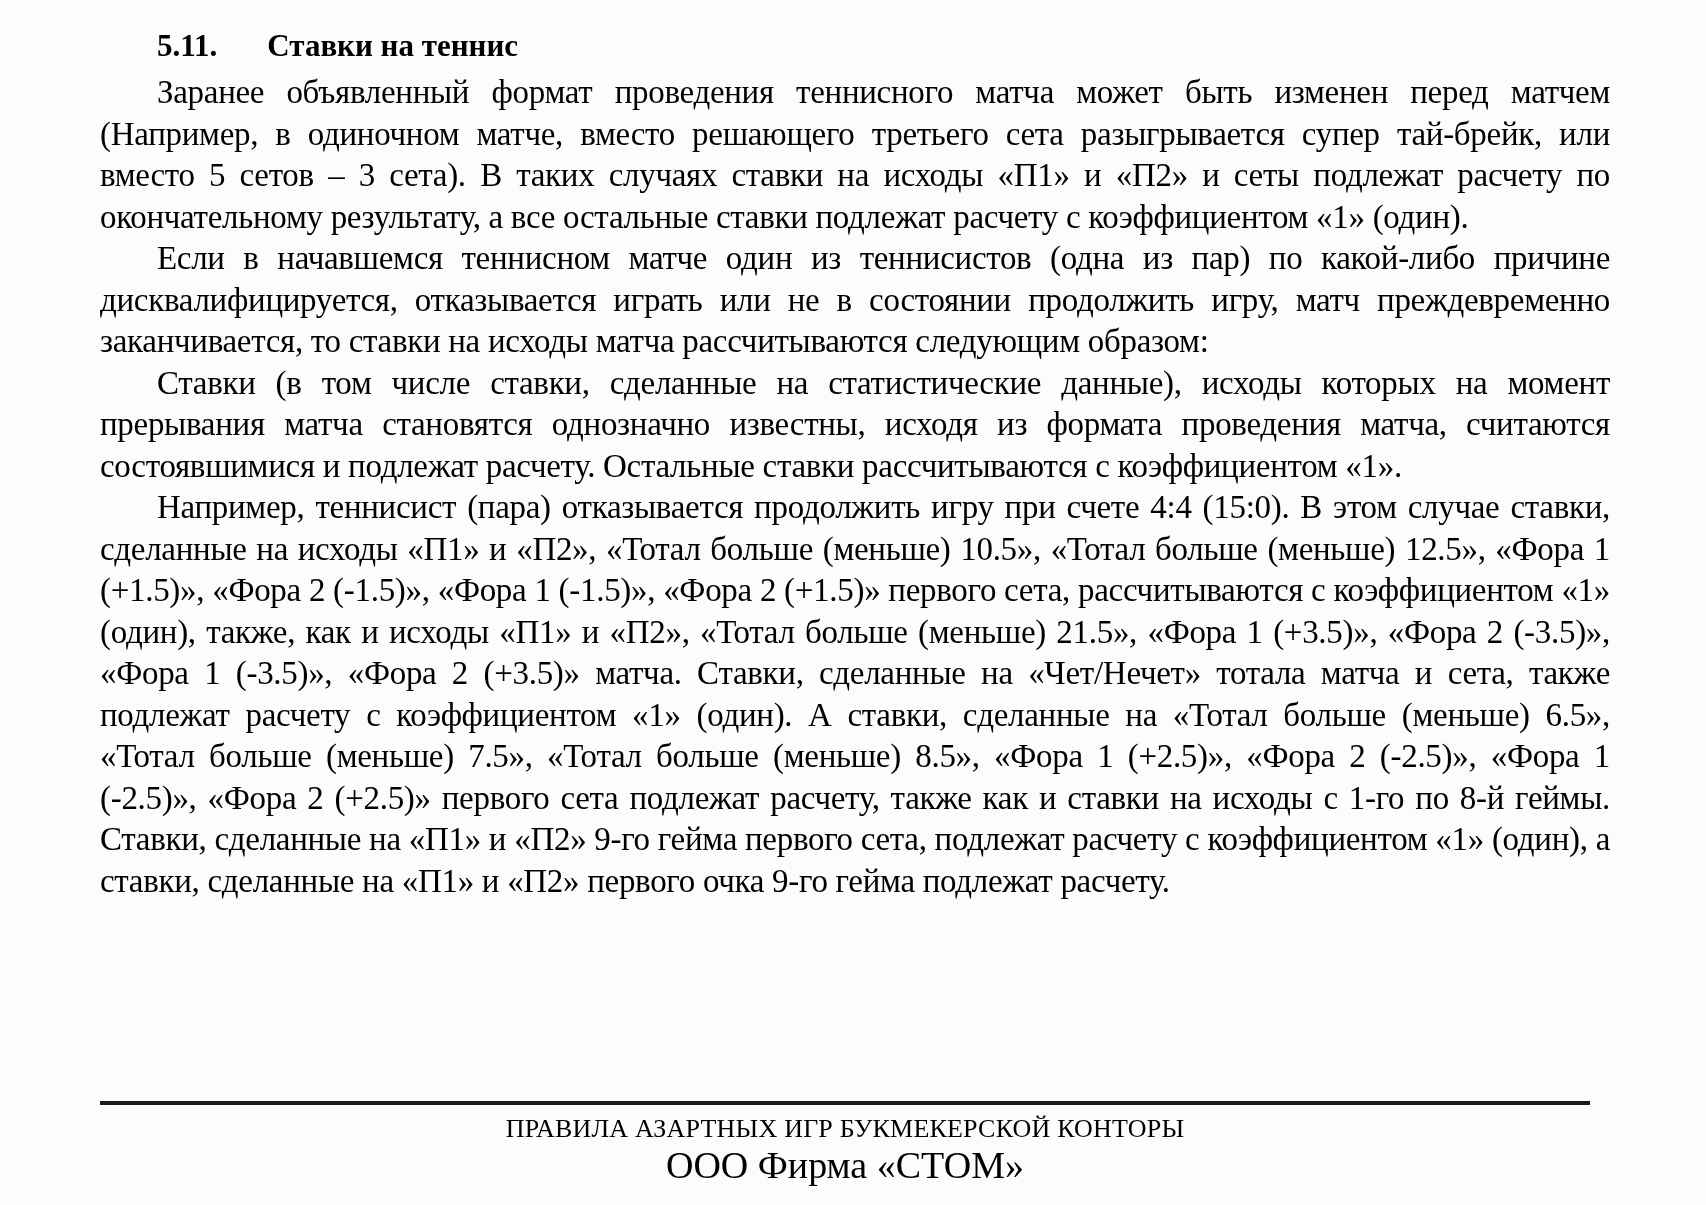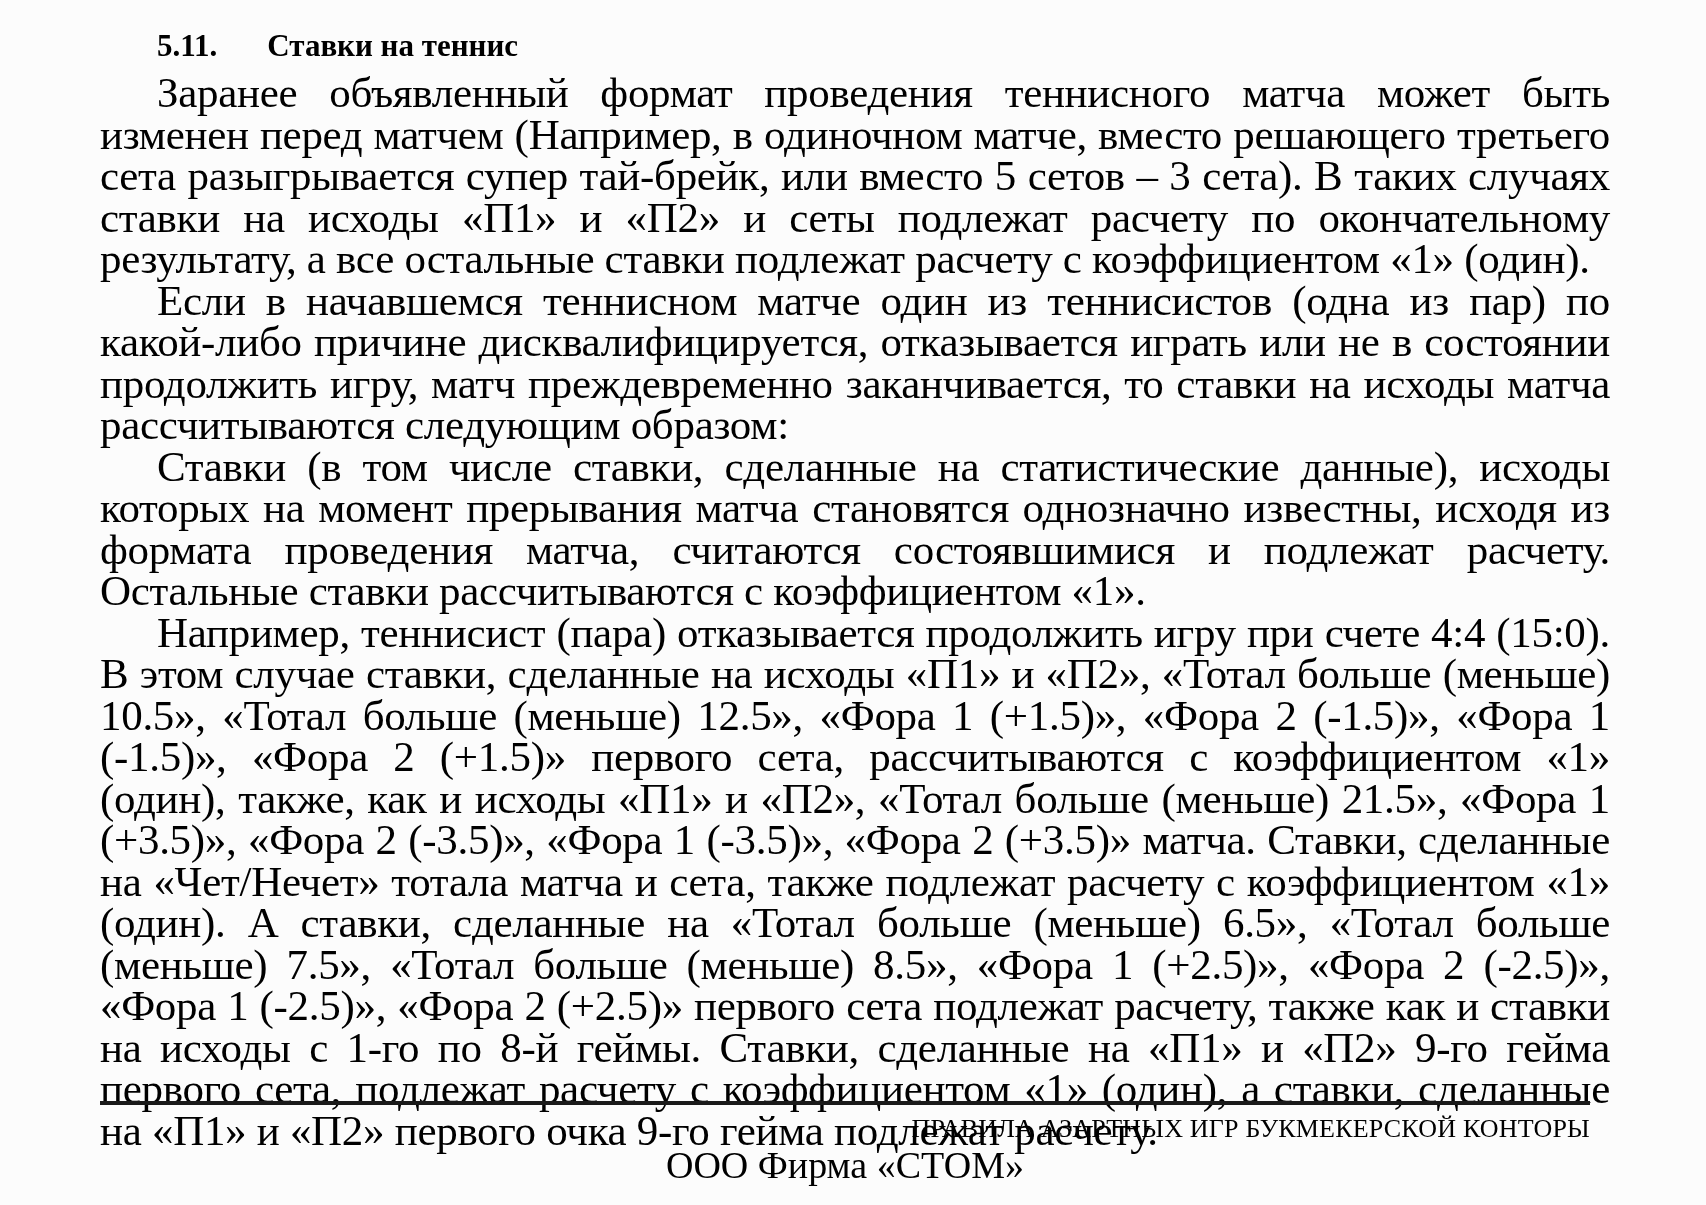--- a/index.html
+++ b/index.html
@@ -29,21 +29,21 @@
     font-size: 31px;
     line-height: 40px;
     color: #000000;
   }
   .heading .hnum {
     display: inline-block;
     margin-right: 50px;
   }
   .body-par {
     margin: 0;
-    font-size: 43px;
+    font-size: 33px;
     line-height: 41.5px;
     letter-spacing: -0.3px;
     text-align: justify;
     text-indent: 57px;
     color: #000000;
   }
   .footer {
     position: absolute;
     left: 100px;
     right: 116px;
@@ -52,21 +52,20 @@
   }
   .footer-rule {
     border-top: 4px solid #1a1a1a;
     height: 0;
     margin-bottom: 8px;
   }
   .footer-line1 {
     font-size: 26px;
     line-height: 32px;
     letter-spacing: 0.2px;
-    text-align: right;
   }
   .footer-line2 {
     font-size: 38px;
     line-height: 40px;
   }
 </style>
 </head>
 <body>
 
 <div class="page">

